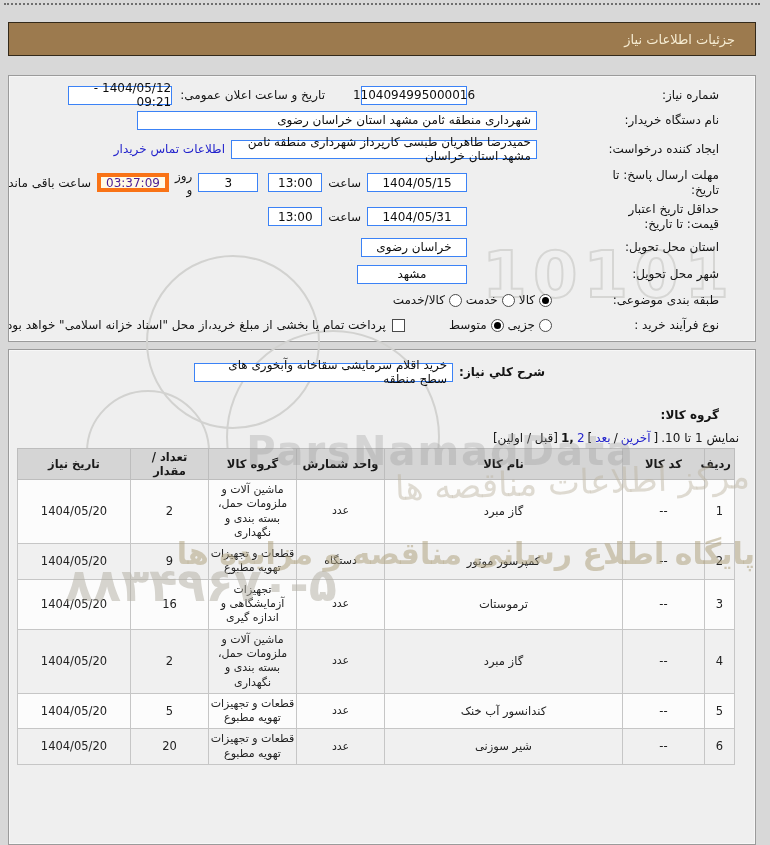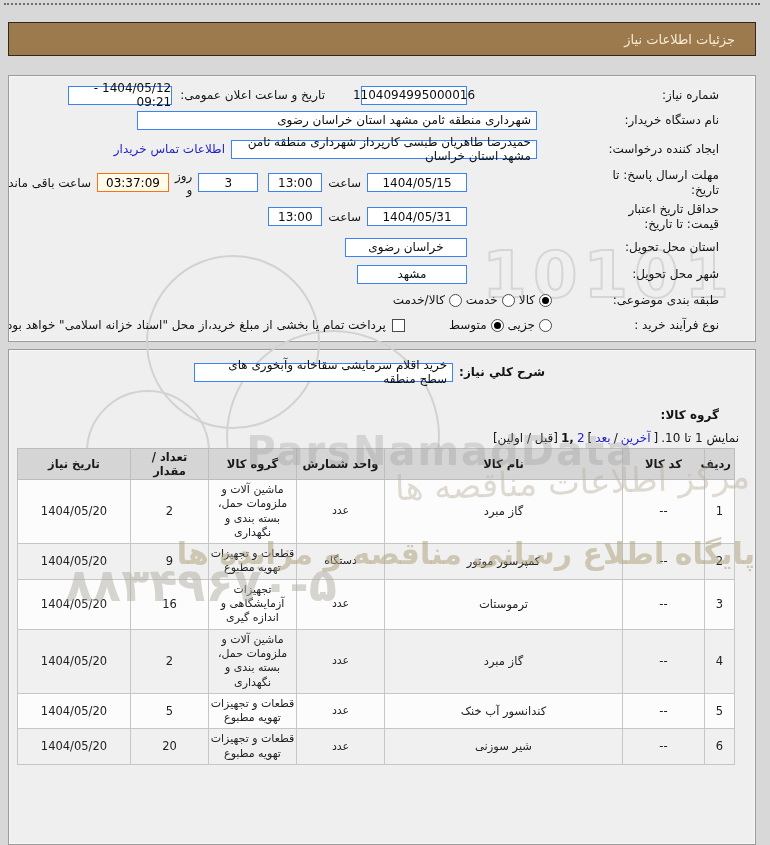--- a/index.html
+++ b/index.html
@@ -22,21 +22,21 @@
   .panel2{top:349px;height:496px;padding:8px 14px 0 14px;overflow:hidden;}
   .row{display:flex;align-items:center;margin-bottom:1px;position:relative;z-index:3;}
   .lbl{width:112px;flex:0 0 112px;line-height:1.25;}
   .b{font-weight:bold;}
   .ibox{
     background:#fff;border:1px solid #3b82f6;height:19px;box-sizing:border-box;
     display:flex;align-items:center;justify-content:center;
     font-size:12px;color:#0d0d0d;flex:0 0 auto;
   }
   .ibox.start{justify-content:flex-start;padding:0 5px;}
-  .cd{background:#fffbe8;color:#000000;border:1px solid #f97316;}
+  .cd{background:#fffbe8;color:#4c1d95;border:4px solid #f97316;}
   .lnk{color:#2323cc;cursor:pointer;white-space:nowrap;}
   .gap140{margin-right:140px;} .gap70{margin-right:70px;} .gap55{margin-right:55px;}
   .g8{margin-right:8px;} .g6{margin-right:6px;} .g10{margin-right:10px;} .g28{margin-right:36px;} .g40{margin-right:40px;}
   .radio{width:13px;height:13px;border-radius:50%;border:1px solid #4a4a4a;background:#fff;
     flex:0 0 13px;position:relative;box-sizing:border-box;}
   .radio.sel::after{content:"";position:absolute;inset:2px;border-radius:50%;background:#000;}
   .rlab{margin-right:4px;margin-left:4px;}
   .chk{width:13px;height:13px;border:1px solid #4a4a4a;background:#fff;flex:0 0 13px;box-sizing:border-box;}
   
   .descrow{padding-right:196px;margin-bottom:6px;height:28px;align-items:center;}
@@ -115,21 +115,21 @@
 
   <div class="row" style="height:33px">
     <span class="lbl">حداقل تاریخ اعتبار قیمت: تا تاریخ:</span>
     <span class="ibox gap140" style="width:100px">1404/05/31</span>
     <span class="g6">ساعت</span>
     <span class="ibox g6" style="width:54px">13:00</span>
   </div>
 
   <div class="row" style="height:26px">
     <span class="lbl">استان محل تحویل:</span>
-    <span class="ibox gap140" style="width:122px">خراسان رضوی</span>
+    <span class="ibox gap140" style="width:106px">خراسان رضوی</span>
   </div>
 
   <div class="row" style="height:26px">
     <span class="lbl">شهر محل تحویل:</span>
     <span class="ibox gap140" style="width:110px">مشهد</span>
   </div>
 
   <div class="row" style="height:24px">
     <span class="lbl">طبقه بندی موضوعی:</span>
     <span class="radio sel gap55"></span>

